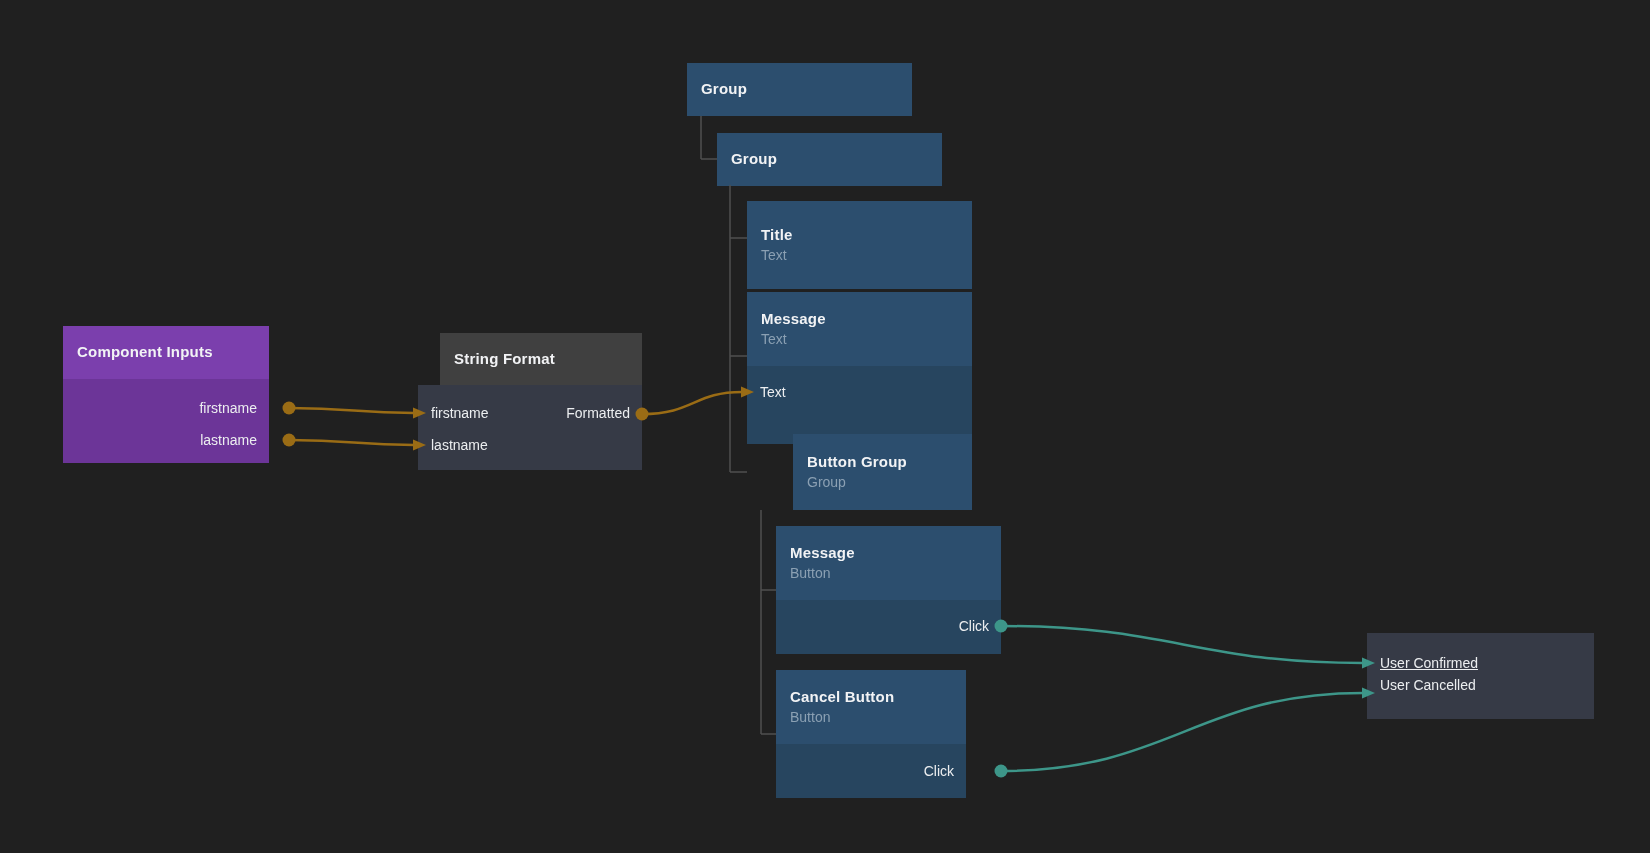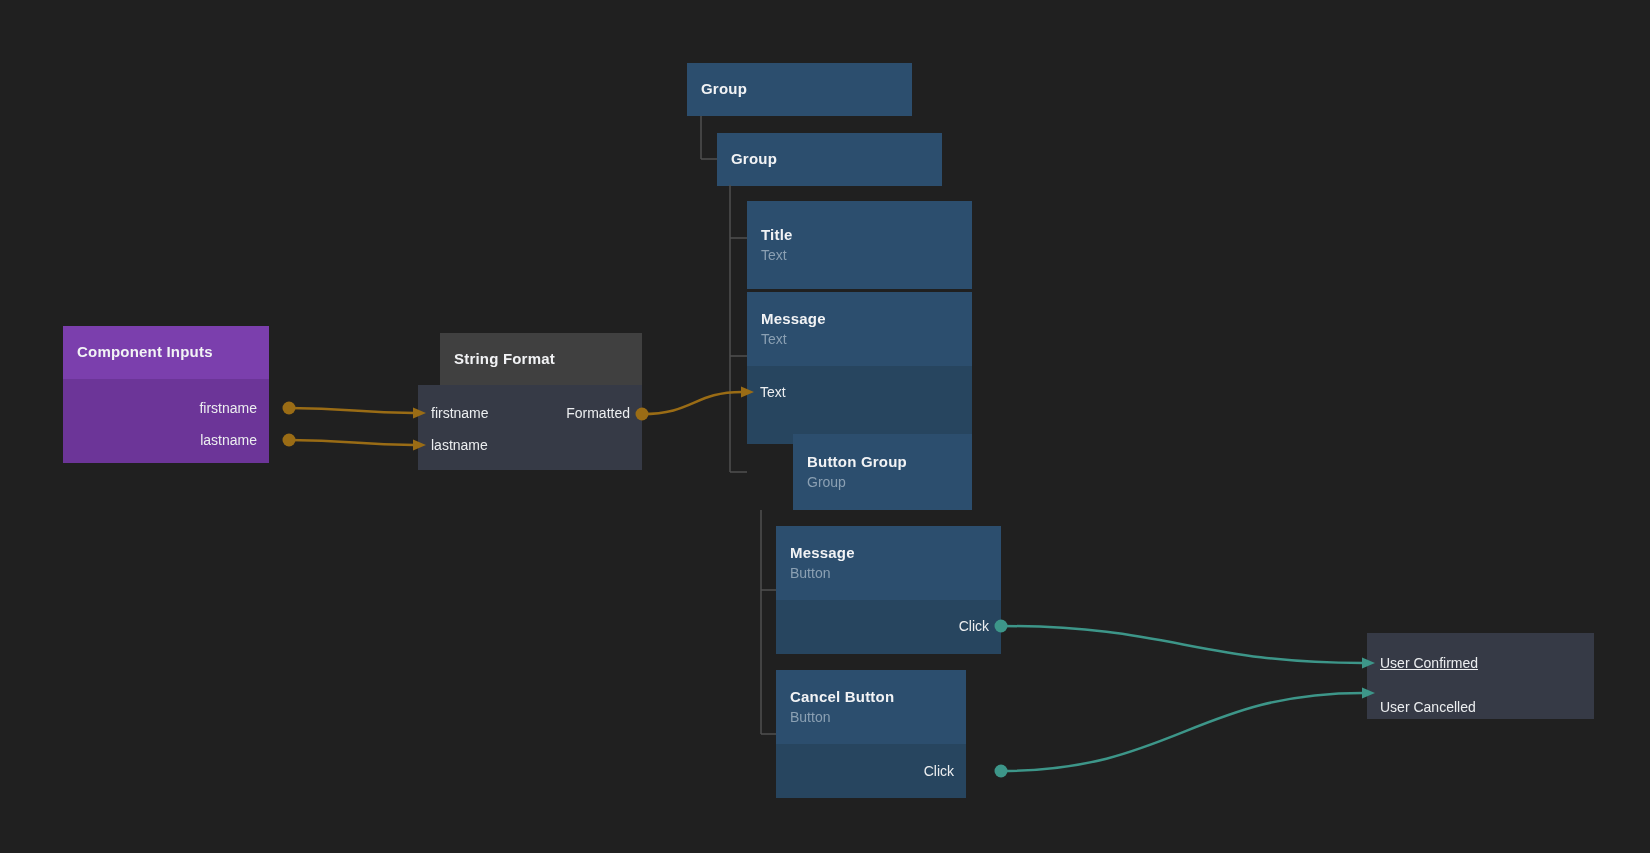--- a/index.html
+++ b/index.html
@@ -112,15 +112,15 @@
       <div class="node-header" style="height: 74px;">
         <div class="node-title">Cancel Button</div>
         <div class="node-subtitle">Button</div>
       </div>
       <div class="node-body" style="top: 74px;"></div>
       <div class="port out" style="top: 101px;">Click</div>
     </div>
     <div class="node kind-gray" style="left: 1367px; top: 583px; width: 227px; height: 136px;">
       <div class="node-body" style="top: 50px;"></div>
       <div class="port in" style="top: 80px; text-decoration: underline;">User Confirmed</div>
-      <div class="port in" style="top: 124px;">User Cancelled</div>
+      <div class="port in" style="top: 102px;">User Cancelled</div>
     </div>
   </div>
 
 </body></html>

